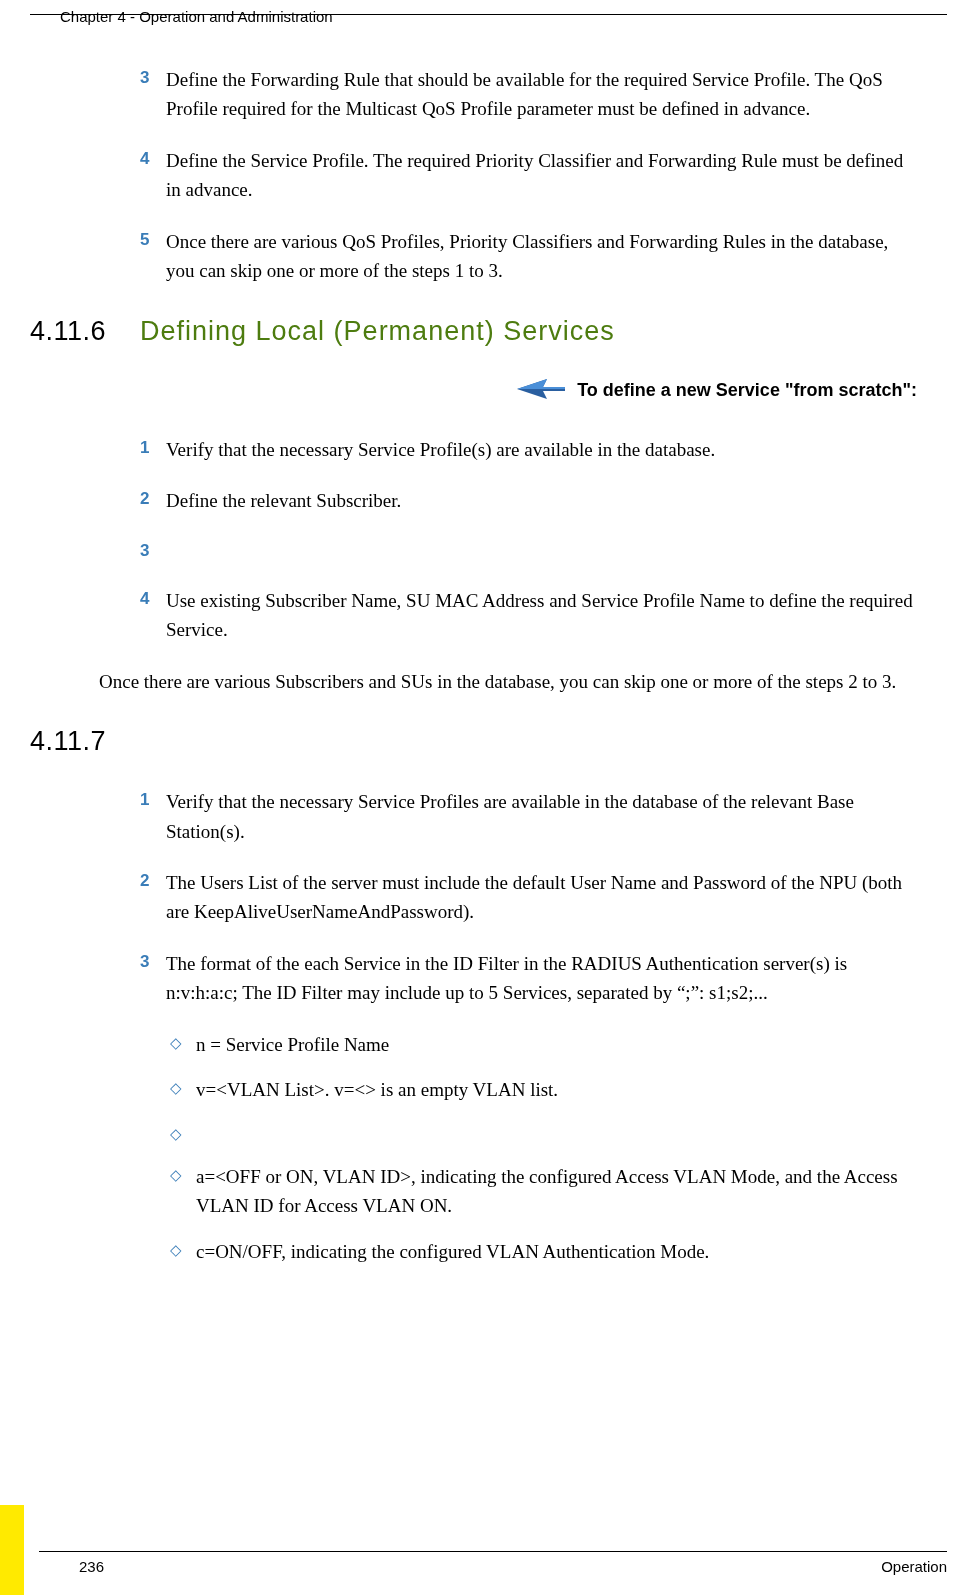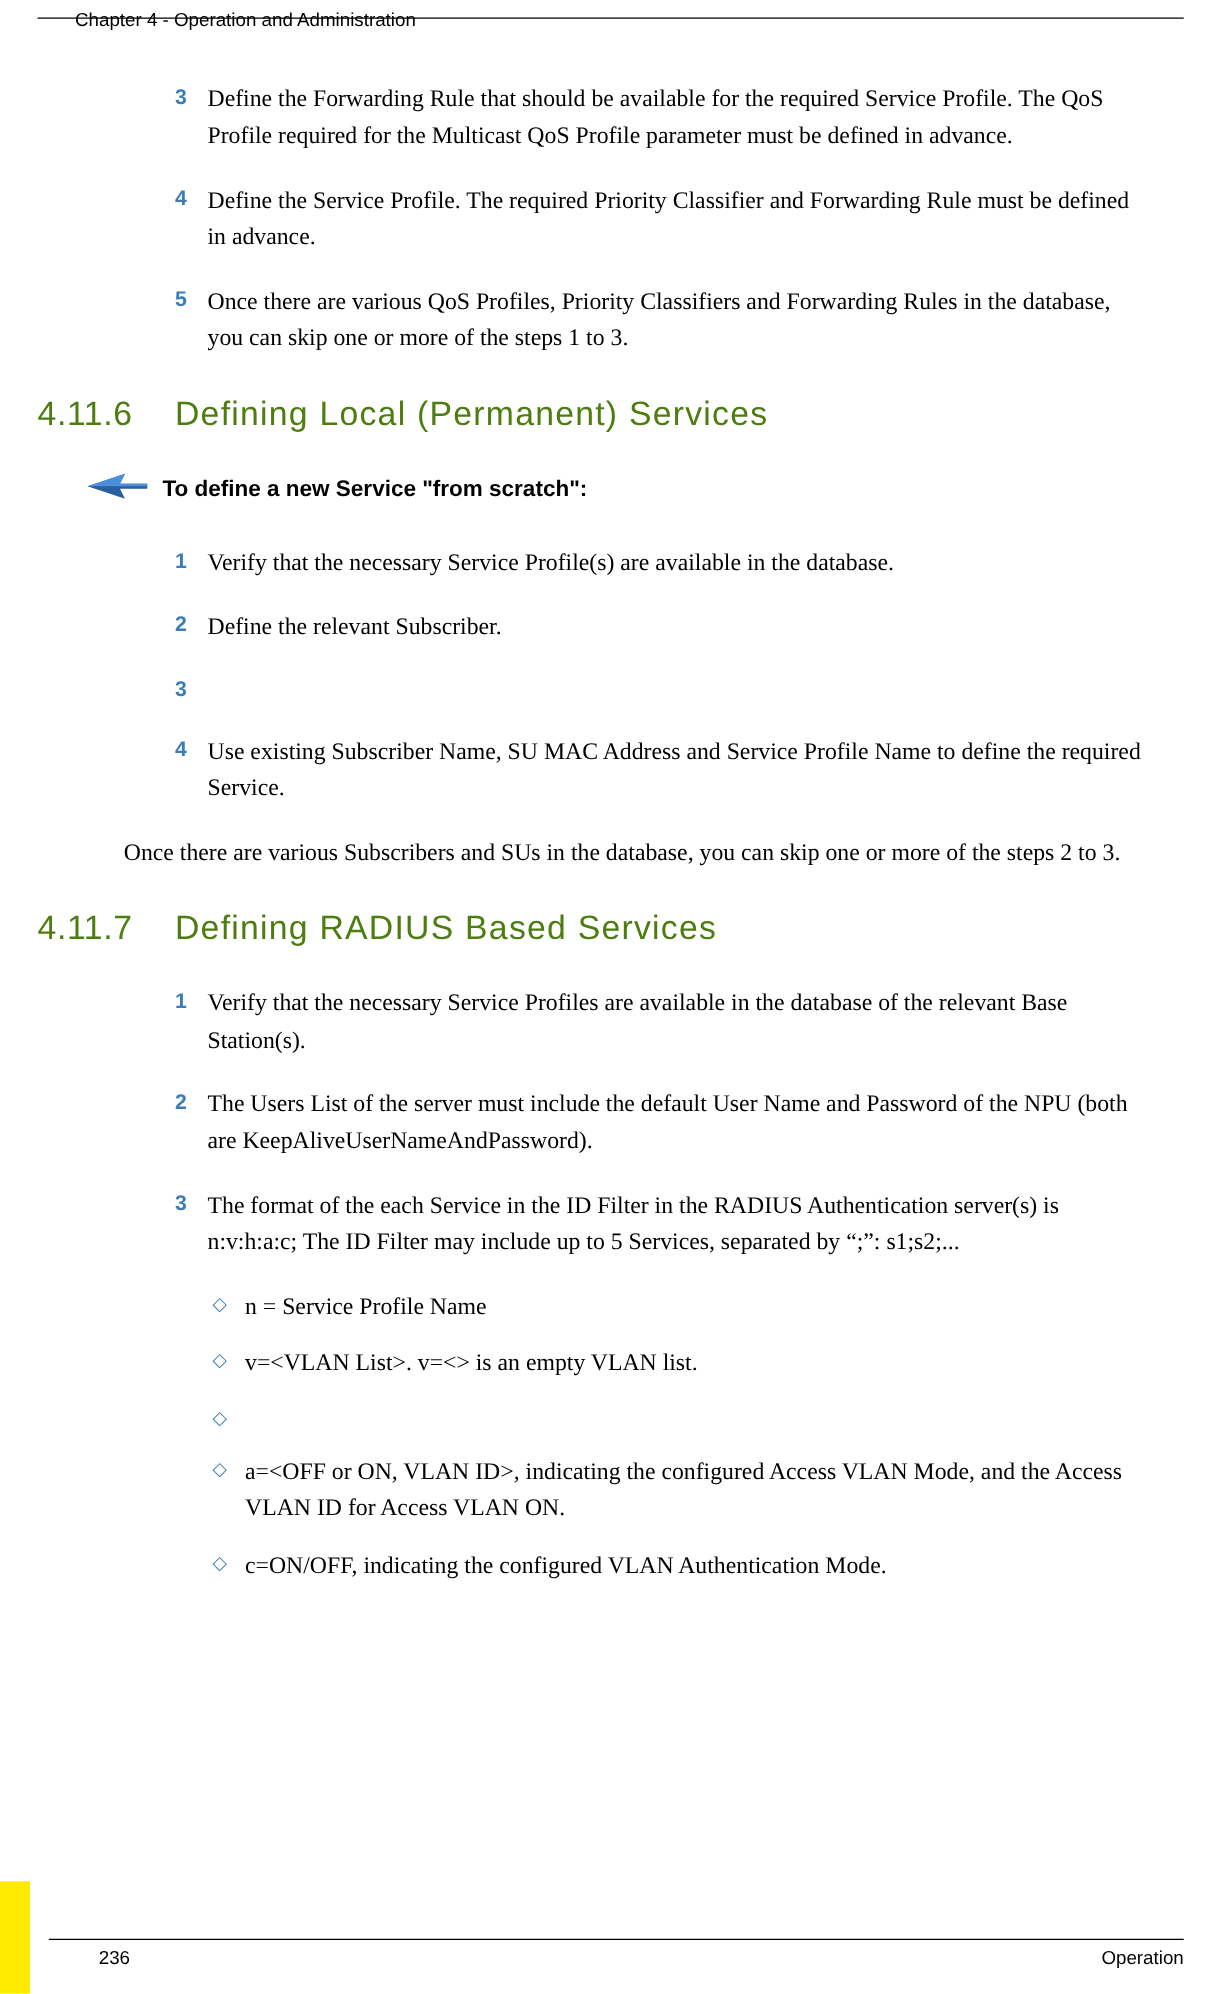--- a/index.html
+++ b/index.html
@@ -46,33 +46,34 @@
   .section-head {
     display: flex;
     margin: 30px 0 30px 0;
     align-items: baseline;
   }
   .section-num {
     width: 110px;
     flex-shrink: 0;
     font-family: Verdana, Arial, sans-serif;
     font-size: 27px;
-    color: #4d7c0f;
+    color: #000000;
     letter-spacing: 0.5px;
   }
   .section-title {
     font-family: Verdana, Arial, sans-serif;
     font-size: 27px;
     color: #4d7c0f;
     letter-spacing: 1px;
   }
   .callout {
     display: flex;
     align-items: center;
     margin: 30px 0 30px 40px;
+    justify-content: flex-end;
   }
   .callout .arrow {
     width: 60px;
     flex-shrink: 0;
   }
   .callout .arrow svg {
     width: 48px;
     height: 24px;
   }
   .callout .text {
@@ -182,21 +183,20 @@
   </div>
   <div class="ol-item">
     <span class="ol-num">4</span>
     <span class="ol-text">Use existing Subscriber Name, SU MAC Address and Service Profile Name to define the required Service.</span>
   </div>
 
   <div class="para">Once there are various Subscribers and SUs in the database, you can skip one or more of the steps 2 to 3.</div>
 
   <div class="section-head">
     <span class="section-num">4.11.7</span>
-    <span class="section-title">Defining RADIUS Based Services</span>
   </div>
 
   <div class="ol-item">
     <span class="ol-num">1</span>
     <span class="ol-text">Verify that the necessary Service Profiles are available in the database of the relevant Base Station(s).</span>
   </div>
   <div class="ol-item">
     <span class="ol-num">2</span>
     <span class="ol-text">The Users List of the server must include the default User Name and Password of the NPU (both are KeepAliveUserNameAndPassword).</span>
   </div>

